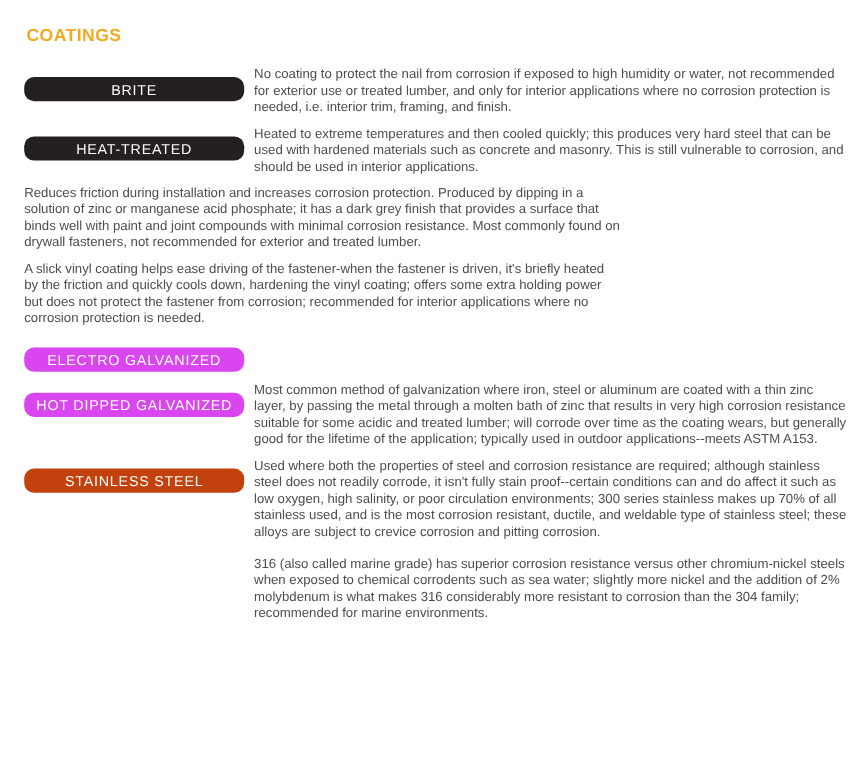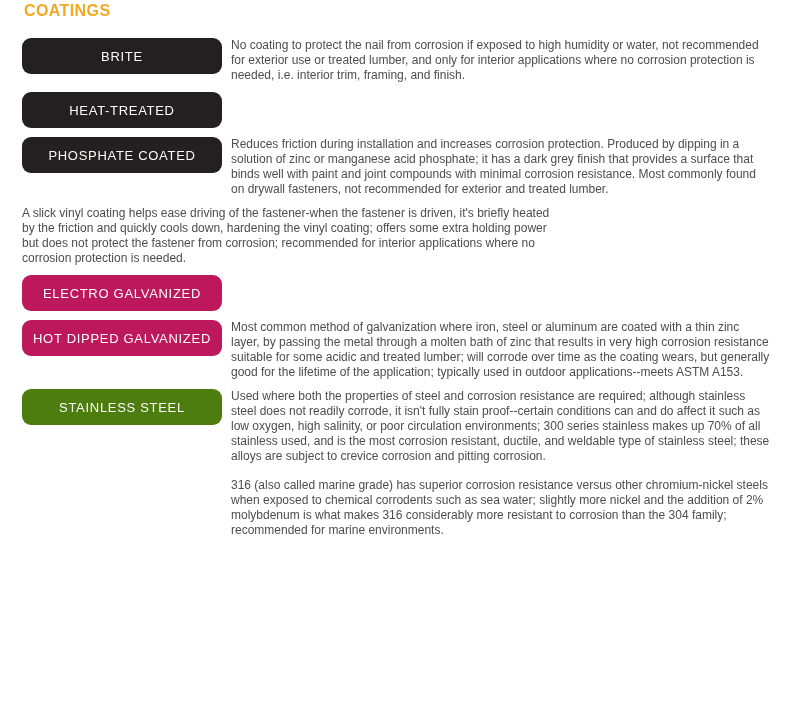--- a/index.html
+++ b/index.html
@@ -1,47 +1,47 @@
 <!DOCTYPE html>
 <html><head>
 <meta charset="utf-8">
 <style>
   html, body { margin: 0; padding: 0; background: #ffffff; }
   body {
     width: 785px; height: 708px;
     font-family: "Liberation Sans", sans-serif;
     overflow: hidden;
   }
-  .page { padding: 2px 14px 0 22px; box-sizing: border-box; }
+  .page { padding: 24px 14px 0 22px; box-sizing: border-box; }
   .page-title {
     color: #F2A922;
     font-size: 16px;
     font-weight: bold;
     letter-spacing: 0.4px;
     margin: 0 0 17px 2px;
   }
   .row {
     display: flex;
     align-items: flex-start;
     margin-bottom: 8px;
   }
   .badge {
-    width: 200px; min-width: 200px; height: 36px;
+    width: 200px; min-width: 200px; height: 22px;
     border-radius: 9px;
     display: flex; align-items: center; justify-content: center;
     color: #FBFBF9;
     font-size: 13px;
     letter-spacing: 0.7px;
     white-space: nowrap;
     margin-right: 9px;
-    margin-top: 1px;
+    margin-top: 11px;
   }
   .badge.black  { background: #241F21; }
-  .badge.orange { background: #be185d; }
-  .badge.gray   { background: #4d7c0f; }
+  .badge.orange { background: #d946ef; }
+  .badge.gray   { background: #c2410c; }
   .desc {
     color: #4D4D4F;
     font-size: 12px;
     line-height: 15px;
     max-width: 543px;
     padding-top: 1px;
   }
   .desc p { margin: 0 0 14px 0; }
   .desc p:last-child { margin-bottom: 0; }
 </style>
@@ -57,26 +57,26 @@
     </div>
     <div class="desc">
       <p>No coating to protect the nail from corrosion if exposed to high humidity or water, not recommended for exterior use or treated lumber, and only for interior applications where no corrosion protection is needed, i.e. interior trim, framing, and finish.</p>
     </div>
   </div>
 
   <div class="row">
     <div class="badge black">
       <span>HEAT-TREATED</span>
     </div>
+    <div class="desc">
+      <p>Heated to extreme temperatures and then cooled quickly; this produces very hard steel that can be used with hardened materials such as concrete and masonry. This is still vulnerable to corrosion, and should be used in interior applications.</p>
+    </div>
   </div>
 
   <div class="row">
-    <div class="badge black">
-      <span>PHOSPHATE COATED</span>
-    </div>
     <div class="desc">
       <p>Reduces friction during installation and increases corrosion protection. Produced by dipping in a solution of zinc or manganese acid phosphate; it has a dark grey finish that provides a surface that binds well with paint and joint compounds with minimal corrosion resistance. Most commonly found on drywall fasteners, not recommended for exterior and treated lumber.</p>
     </div>
   </div>
 
   <div class="row">
     <div class="desc">
       <p>A slick vinyl coating helps ease driving of the fastener-when the fastener is driven, it's briefly heated by the friction and quickly cools down, hardening the vinyl coating; offers some extra holding power but does not protect the fastener from corrosion; recommended for interior applications where no corrosion protection is needed.</p>
     </div>
   </div>

